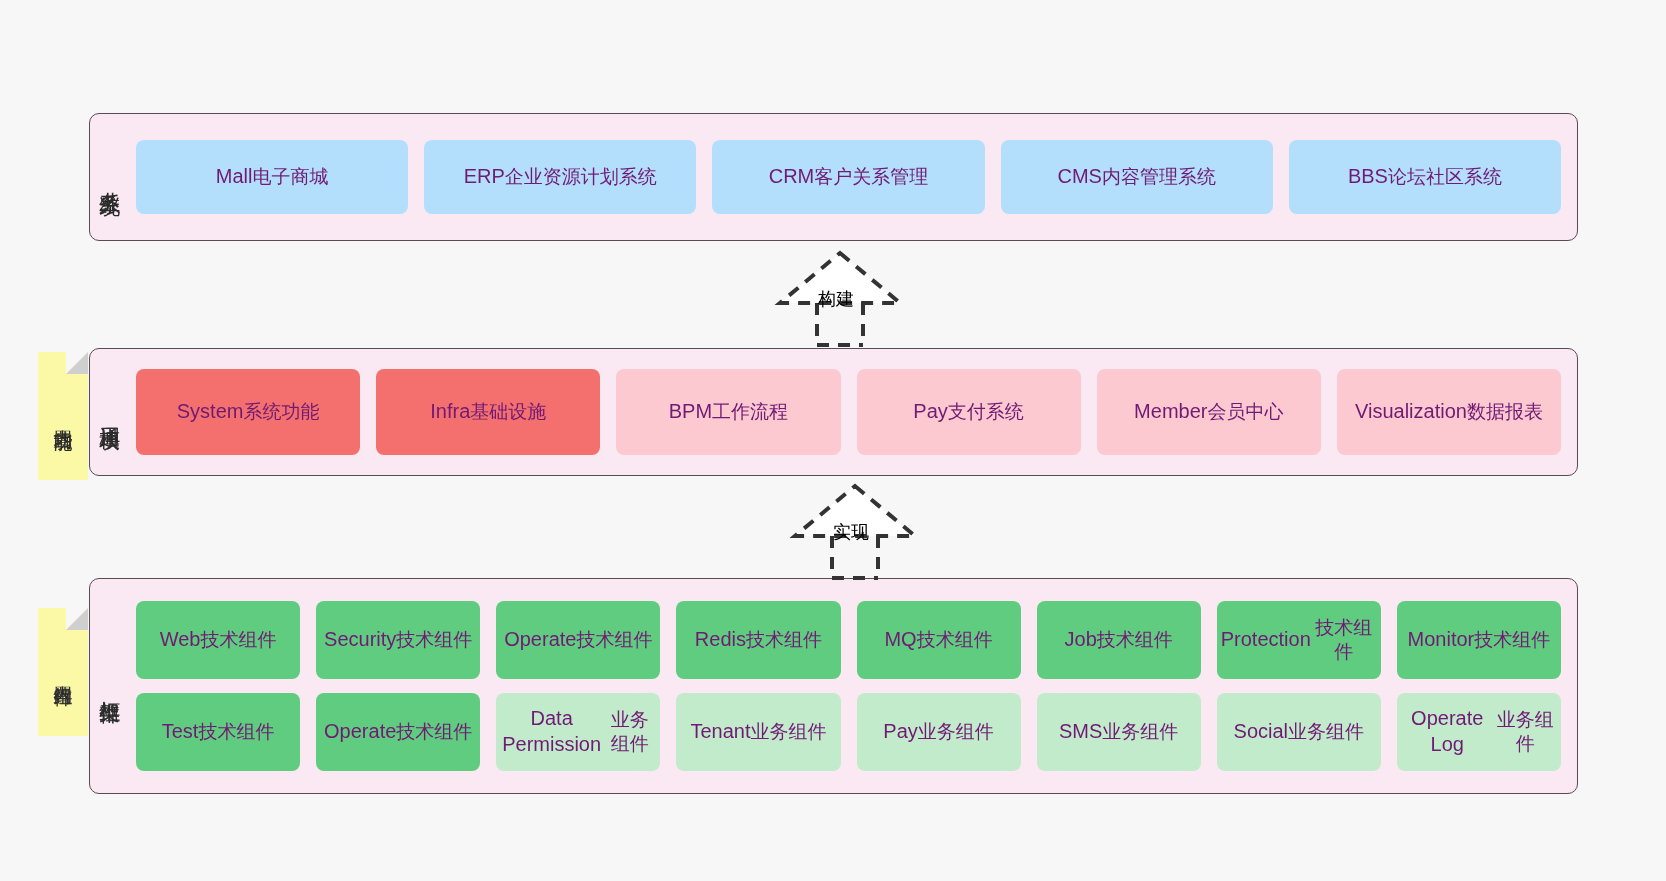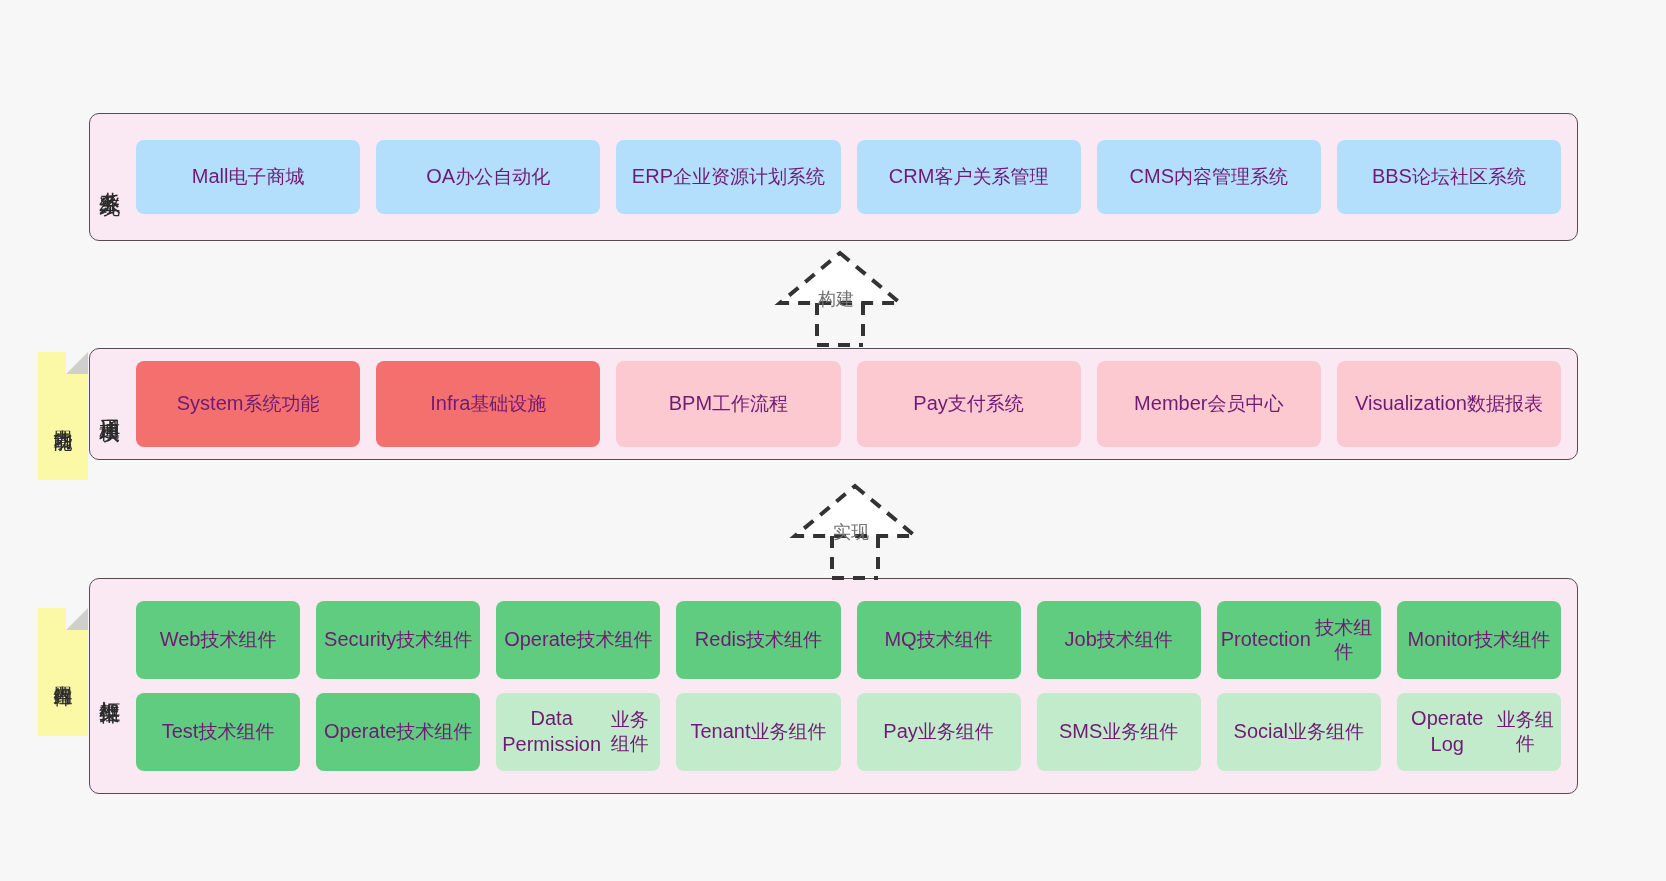--- a/index.html
+++ b/index.html
@@ -80,21 +80,21 @@
   .card .l2 { font-size: 19px; }
 
   .c-blue        { background: #b3dffc; }
   .c-red         { background: #f4706e; }
   .c-pink        { background: #fbc9cf; }
   .c-green       { background: #5fcc7f; }
   .c-lightgreen  { background: #c2ebcb; }
 
   
   #layer-business { left: 89px;  top: 113px; width: 1489px; height: 128px; }
-  #layer-common   { left: 89px;  top: 348px; width: 1489px; height: 112px; }
+  #layer-common   { left: 89px;  top: 348px; width: 1489px; height: 128px; }
   #layer-frame    { left: 89px;  top: 578px; width: 1489px; height: 216px; }
 
   #layer-business .card { height: 74px; }
   #layer-common   .card { height: 86px; }
   #layer-frame    .card { height: 78px; }
 
   
   .note {
     position: absolute;
     box-sizing: border-box;
@@ -138,21 +138,21 @@
 
   
   .connector {
     position: absolute;
     z-index: 2;
   }
   .connector svg { display: block; overflow: visible; }
   .connector-label {
     position: absolute;
     font-size: 18px;
-    color: #737373;
+    color: #000000;
     background: transparent;
     white-space: nowrap;
     user-select: none;
   }
   #conn-build  { left: 760px; top: 245px; width: 160px; height: 100px; }
   #conn-impl   { left: 775px; top: 478px; width: 160px; height: 100px; }
   #conn-build .connector-label  { left: 58px; top: 42px; }
   #conn-impl  .connector-label  { left: 58px; top: 42px; }
 </style>
 </head>
@@ -163,24 +163,20 @@
   <div class="layer" id="layer-business">
     <div class="layer-title">业务系统</div>
     <div class="layer-body">
       <div class="row">
 
         <div class="card c-blue">
           <div class="l1">Mall</div>
           <div class="l2">电子商城</div>
         </div>
 
-        <div class="card c-blue">
-          <div class="l1">OA</div>
-          <div class="l2">办公自动化</div>
-        </div>
 
         <div class="card c-blue">
           <div class="l1">ERP</div>
           <div class="l2">企业资源计划系统</div>
         </div>
 
         <div class="card c-blue">
           <div class="l1">CRM</div>
           <div class="l2">客户关系管理</div>
         </div>

